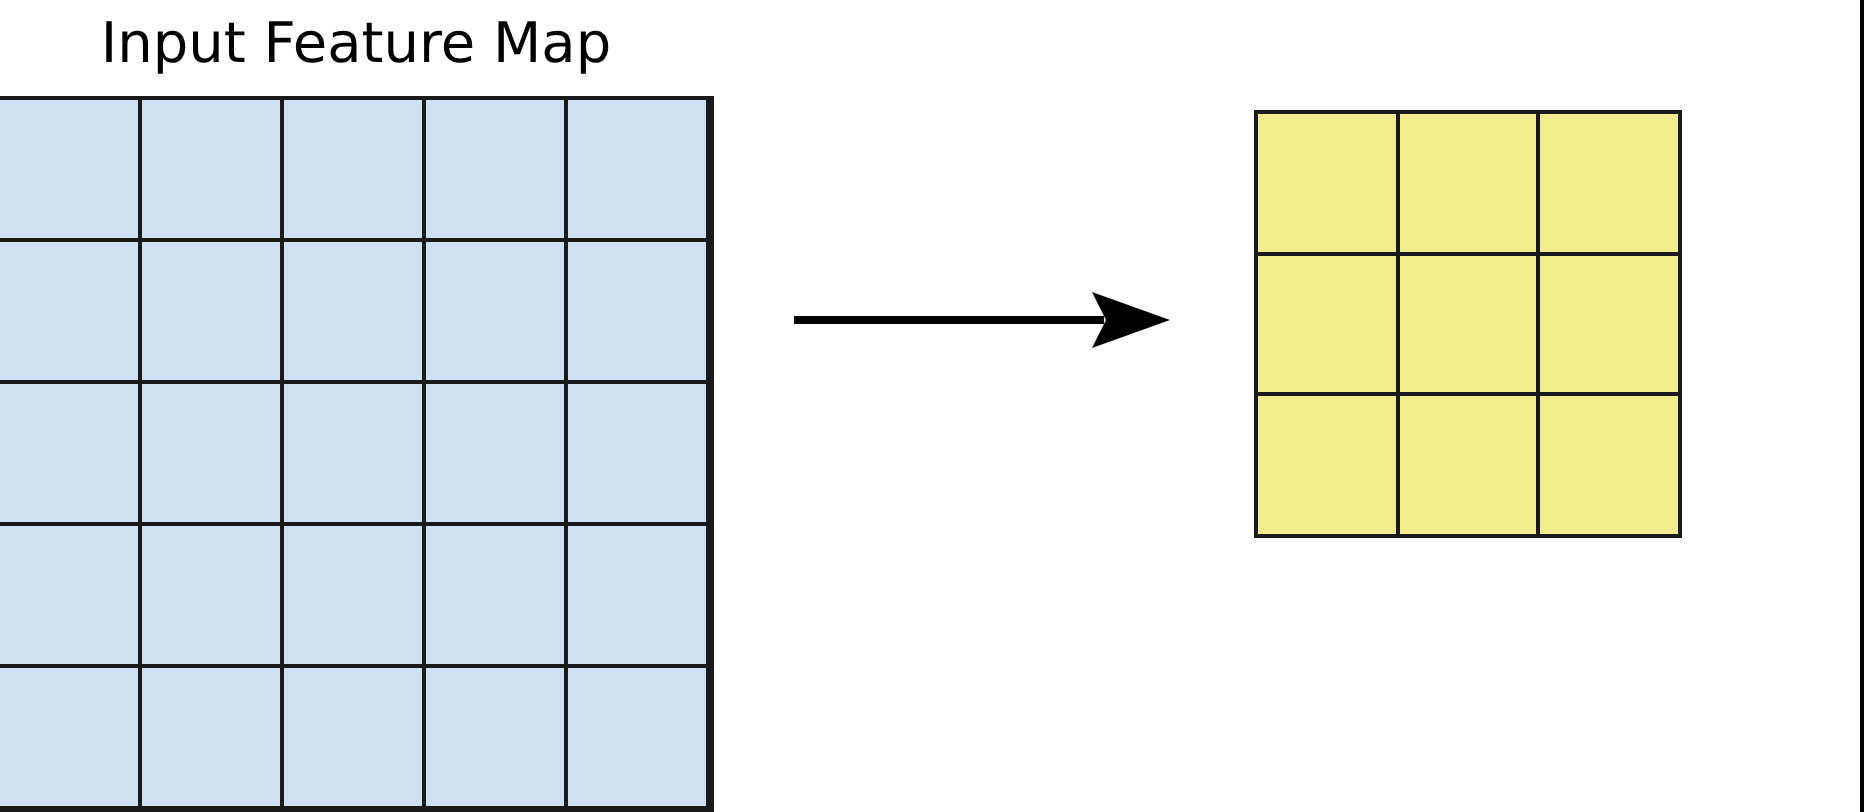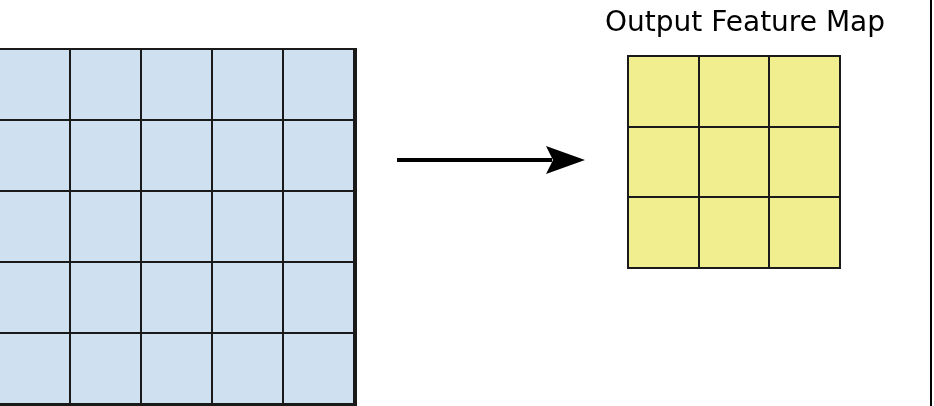--- a/index.html
+++ b/index.html
@@ -91,22 +91,22 @@
     width: 2px;
     height: 406px;
     background: #000000;
   }
 </style>
 </head>
 <body>
 
 <div id="figure">
 
+  <div class="fig-title" id="input-title">Input Feature Map</div>
 
-  <div class="fig-title" id="output-title">Output Feature Map</div>
 
   <div class="grid" id="input-grid">
       <div class="cell cell-input" style="background: rgb(207, 224, 241);"></div>
       <div class="cell cell-input" style="background: rgb(207, 224, 241);"></div>
       <div class="cell cell-input" style="background: rgb(207, 224, 241);"></div>
       <div class="cell cell-input" style="background: rgb(207, 224, 241);"></div>
       <div class="cell cell-input" style="background: rgb(207, 224, 241);"></div>
       <div class="cell cell-input" style="background: rgb(207, 224, 241);"></div>
       <div class="cell cell-input" style="background: rgb(207, 224, 241);"></div>
       <div class="cell cell-input" style="background: rgb(207, 224, 241);"></div>

